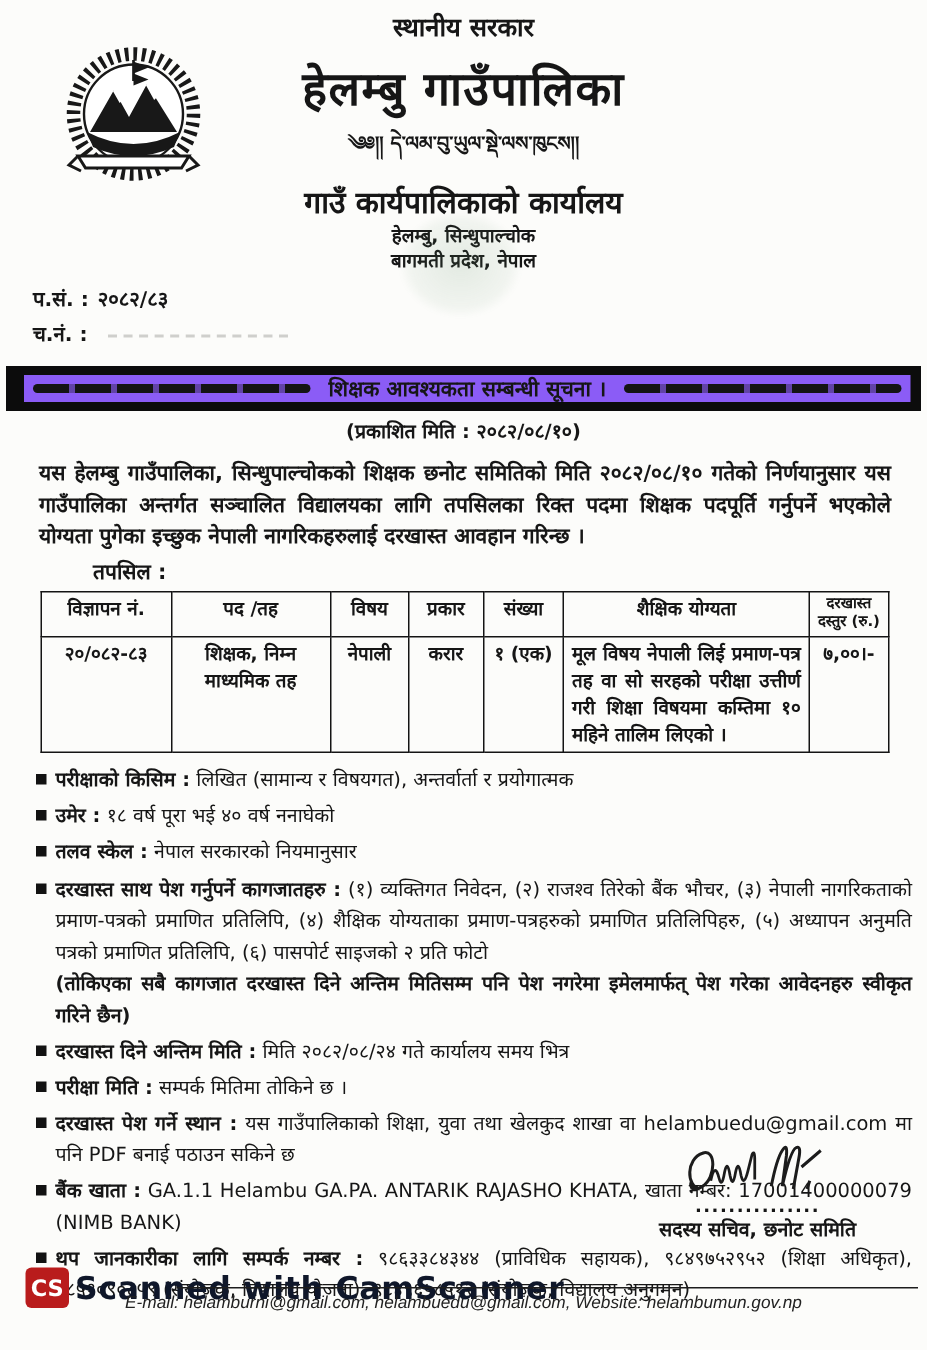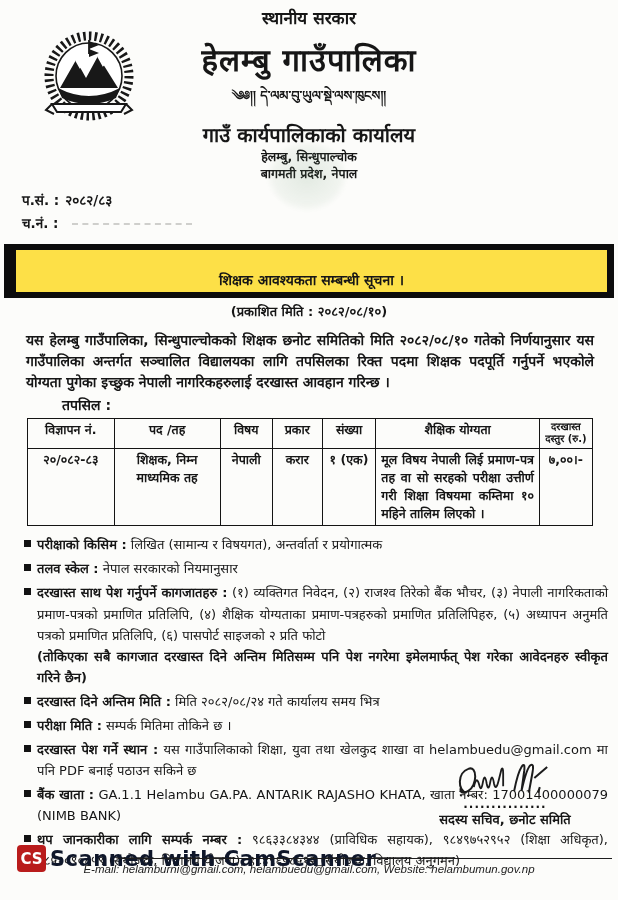--- a/index.html
+++ b/index.html
@@ -23,21 +23,21 @@
   }
   
   .refs{margin:6px 0 0 22px;font-size:13.5px;font-weight:bold;line-height:1.75;}
   .refs .val{margin-left:6px;}
   .chn-scanline{display:inline-block;width:120px;border-bottom:2px dashed #cfcfcc;vertical-align:middle;margin-left:14px;}
   
   .band{
     margin:8px 4px 0 4px;height:18px;
     border-top:6px solid #0c0c0c;border-bottom:6px solid #0c0c0c;
     border-left:12px solid #0c0c0c;border-right:7px solid #0c0c0c;
-    display:flex;align-items:center;gap:8px;padding:12px 6px;background:#fde047;flex-direction:column;
+    display:flex;align-items:center;gap:8px;padding:0 6px;background:#8b5cf6;
   }
   .scribble{flex:1;height:6px;border-radius:3px;
     background:repeating-linear-gradient(90deg,#141414 0 24px,rgba(20,20,20,.35) 24px 28px);}
   .band-title{font-size:14px;font-weight:bold;white-space:nowrap;padding:0 4px;}
   .pub-date{text-align:center;font-size:13px;font-weight:bold;margin-top:4px;}
   
   .intro{margin:10px 24px 0 26px;font-size:14px;font-weight:bold;line-height:1.5;text-align:justify;}
   .tapasil{margin:2px 16px 4px 62px;font-size:14px;font-weight:bold;}
   
   table.vac{border-collapse:collapse;margin-left:27px;width:566px;}
@@ -131,20 +131,21 @@
         <td>करार</td>
         <td>१ (एक)</td>
         <td class="qual">मूल विषय नेपाली लिई प्रमाण-पत्र तह वा सो सरहको परीक्षा उत्तीर्ण गरी शिक्षा विषयमा कम्तिमा १० महिने तालिम लिएको ।</td>
         <td>७,००।-</td>
       </tr>
     </tbody>
   </table>
 
   <div class="bullets">
     <div class="bullet"><span class="sq"></span><span class="blabel">परीक्षाको किसिम :</span> <span class="btext">लिखित (सामान्य र विषयगत), अन्तर्वार्ता र प्रयोगात्मक</span></div>
+    <div class="bullet"><span class="sq"></span><span class="blabel">उमेर :</span> <span class="btext">१८ वर्ष पूरा भई ४० वर्ष ननाघेको</span></div>
     <div class="bullet"><span class="sq"></span><span class="blabel">तलव स्केल :</span> <span class="btext">नेपाल सरकारको नियमानुसार</span></div>
     <div class="bullet"><span class="sq"></span><span class="blabel">दरखास्त साथ पेश गर्नुपर्ने कागजातहरु :</span> <span class="btext">(१) व्यक्तिगत निवेदन, (२) राजश्व तिरेको बैंक भौचर, (३) नेपाली नागरिकताको प्रमाण-पत्रको प्रमाणित प्रतिलिपि, (४) शैक्षिक योग्यताका प्रमाण-पत्रहरुको प्रमाणित प्रतिलिपिहरु, (५) अध्यापन अनुमति पत्रको प्रमाणित प्रतिलिपि, (६) पासपोर्ट साइजको २ प्रति फोटो</span><span class="bnote">(तोकिएका सबै कागजात दरखास्त दिने अन्तिम मितिसम्म पनि पेश नगरेमा इमेलमार्फत् पेश गरेका आवेदनहरु स्वीकृत गरिने छैन)</span></div>
     <div class="bullet"><span class="sq"></span><span class="blabel">दरखास्त दिने अन्तिम मिति :</span> <span class="btext">मिति २०८२/०८/२४ गते कार्यालय समय भित्र</span></div>
     <div class="bullet"><span class="sq"></span><span class="blabel">परीक्षा मिति :</span> <span class="btext">सम्पर्क मितिमा तोकिने छ ।</span></div>
     <div class="bullet"><span class="sq"></span><span class="blabel">दरखास्त पेश गर्ने स्थान :</span> <span class="btext">यस गाउँपालिकाको शिक्षा, युवा तथा खेलकुद शाखा वा helambuedu@gmail.com मा पनि PDF बनाई पठाउन सकिने छ</span></div>
     <div class="bullet"><span class="sq"></span><span class="blabel">बैंक खाता :</span> <span class="btext">GA.1.1 Helambu GA.PA. ANTARIK RAJASHO KHATA, खाता नम्बर: 17001400000079 (NIMB BANK)</span></div>
     <div class="bullet"><span class="sq"></span><span class="blabel">थप जानकारीका लागि सम्पर्क नम्बर :</span> <span class="btext">९८६३३८४३४४ (प्राविधिक सहायक), ९८४९७५२९५२ (शिक्षा अधिकृत), ९८५१०९०८५९ (संयोजक, विद्यालय योजना), ९८४९६५८५१२ (संयोजक, विद्यालय अनुगमन)</span></div>
   </div>
 
   <div class="sig">

